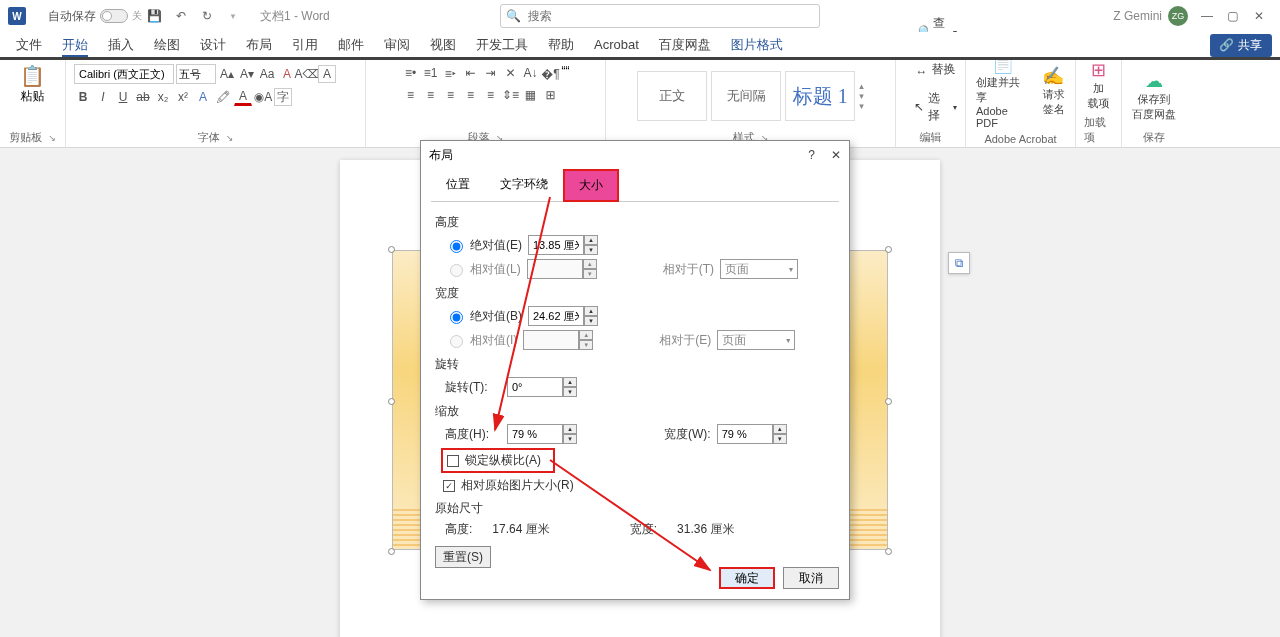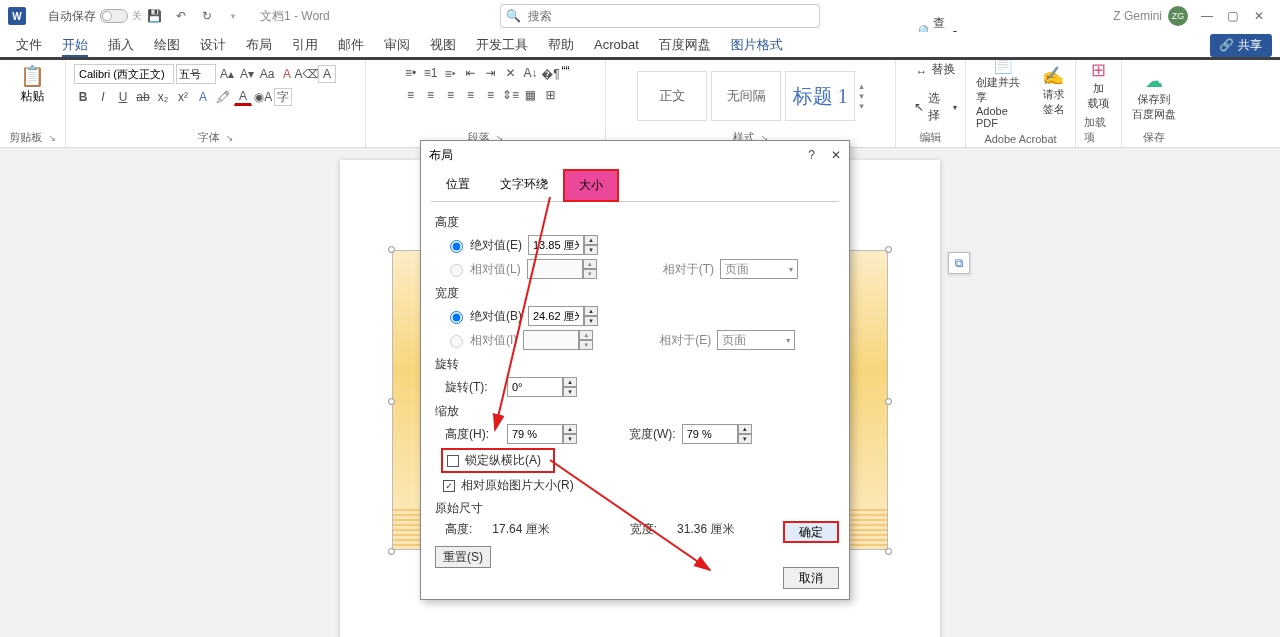--- a/index.html
+++ b/index.html
@@ -63,21 +63,21 @@
   .dlg-body { padding: 6px 14px; color:#333; }
   .section-title { margin: 6px 0 4px; }
   .row { display:flex; align-items:center; gap:6px; margin:4px 0 4px 10px; }
   .row label { display:flex; align-items:center; gap:4px; }
   .spinner { display:flex; }
   .spinner input { width:56px; height:20px; border:1px solid #999; padding:0 4px; font-size:11px; }
   .spin-btns { display:flex; flex-direction:column; width:14px; }
   .spin-btns div { height:10px; border:1px solid #999; font-size:7px; display:flex; align-items:center; justify-content:center; background:#efefef; }
   .sel { width:78px; height:20px; border:1px solid #999; background:#fff; display:flex; align-items:center; justify-content:space-between; padding:0 4px; }
   .chk { width:12px; height:12px; border:1px solid #555; display:inline-flex; align-items:center; justify-content:center; font-size:9px; }
-  .dlg-btns { position:absolute; right:10px; bottom:10px; display:flex; gap:24px;flex-direction:column; }
+  .dlg-btns { position:absolute; right:10px; bottom:10px; display:flex; gap:8px; }
   .btn { width:56px; height:22px; border:1px solid #888; background:#efefef; display:flex; align-items:center; justify-content:center; }
   .btn.primary { border:1px solid #0a5bcf; background:#e2ecf9; }
   .reset-row { display:flex; margin:8px 14px 0 0; }
 
   
   svg.ann { position:absolute; top:140px; left:420px; width:430px; height:460px; pointer-events:none; z-index:20; }
 
   .collapse { position:absolute; right:8px; bottom:4px; color:#666; }
 </style>
 </head>
@@ -388,21 +388,21 @@
     <div class="section-title">缩放</div>
     <div class="row">
       <span style="width:56px">高度(H):</span>
       <div class="spinner">
           <input value="79 %" style="">
           <div class="spin-btns">
             <div>▴</div>
             <div>▾</div>
           </div>
         </div>
-      <span style="margin-left:46px">宽度(W):</span>
+      <span style="margin-left:81px">宽度(W):</span>
       <div class="spinner">
           <input value="79 %" style="">
           <div class="spin-btns">
             <div>▴</div>
             <div>▾</div>
           </div>
         </div>
     </div>
     <div class="row red-box" style="margin-left:6px;padding:2px 4px;width:114px">
       <span class="chk"></span>

